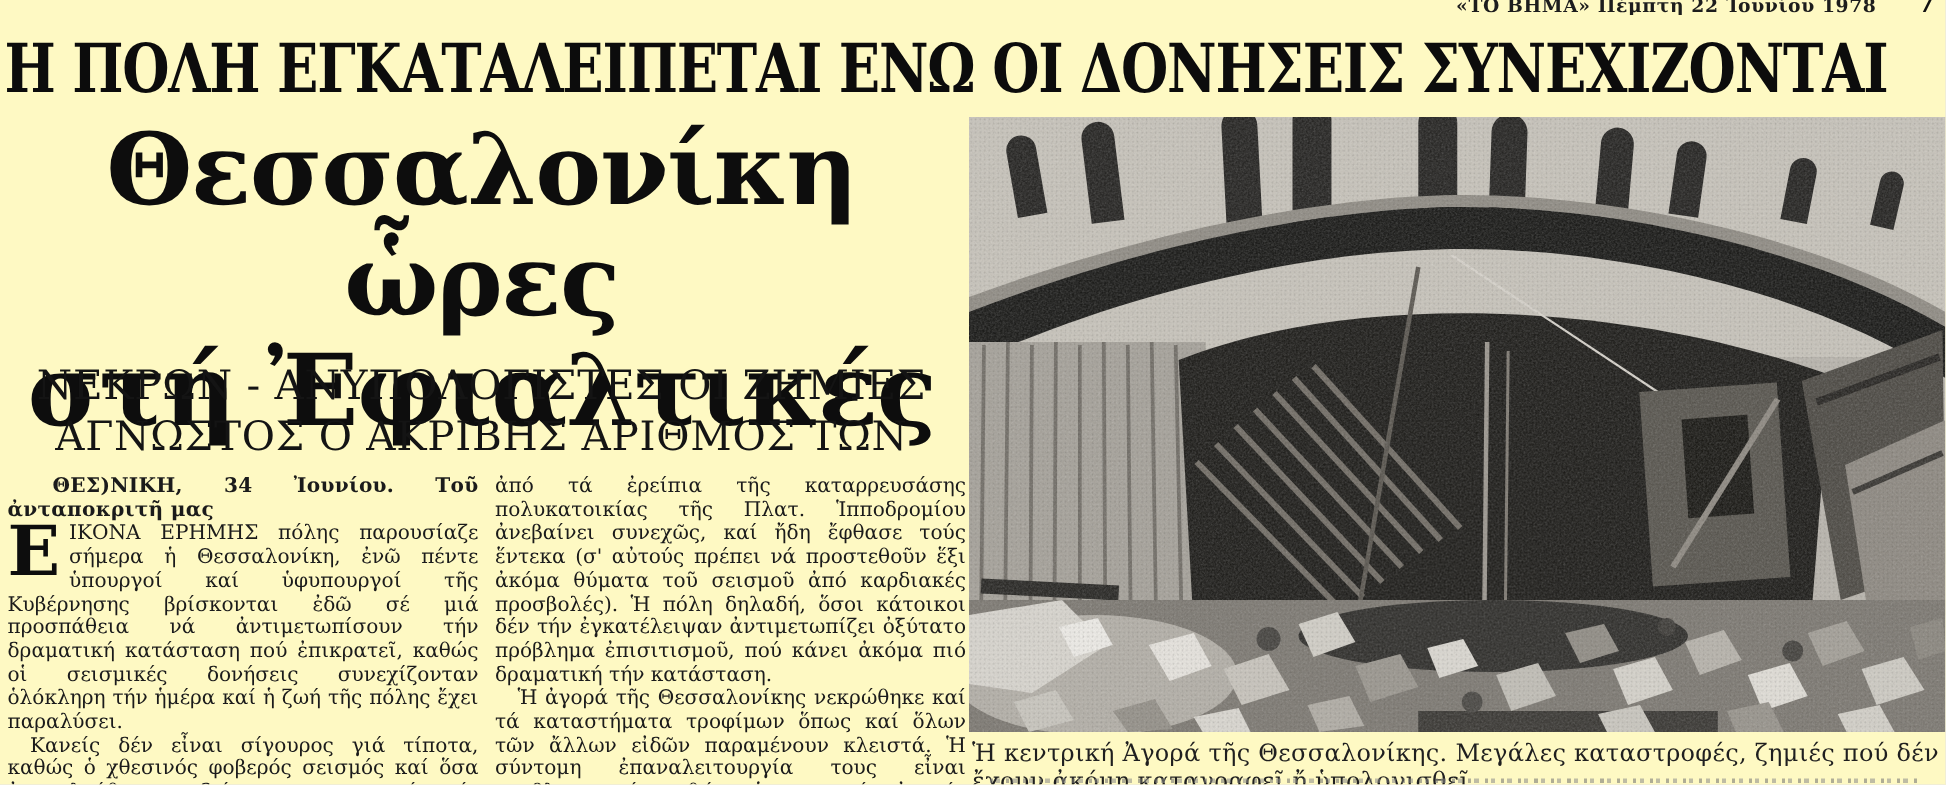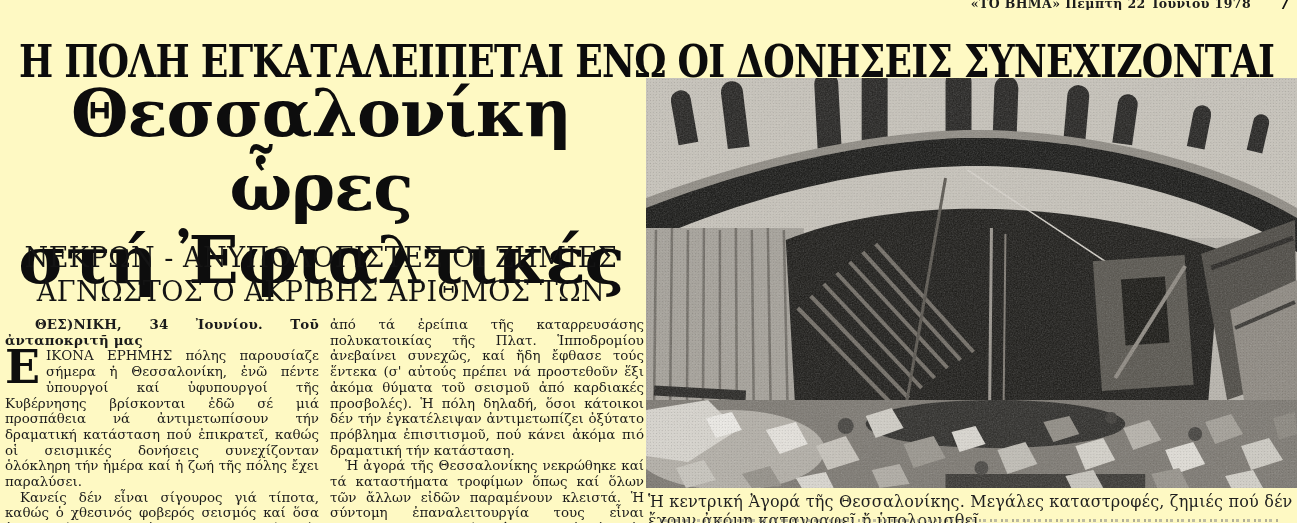--- a/index.html
+++ b/index.html
@@ -7,21 +7,21 @@
     position:relative; width:1297px; height:523px; overflow:hidden;
     background:#fef9c3; color:#161616;
     font-family:"DejaVu Serif", serif;
   }
   
   .masthead{position:absolute; top:0; right:46px; height:10px; overflow:hidden;}
   .masthead .line{display:block; margin-top:-4px; font-size:12.5px; font-weight:bold; letter-spacing:.4px; color:#1d1d1d; white-space:nowrap;}
   .pagenum{position:absolute; top:0; right:6px; height:10px; overflow:hidden;}
   .pagenum .num{display:block; margin-top:-9px; font-size:19px; font-weight:bold; color:#111;}
   
-  .banner{position:absolute; top:19px; left:3px; width:1255px; height:50px; margin:16px;}
+  .banner{position:absolute; top:19px; left:3px; width:1255px; height:50px; margin:0;}
   .banner .fit{display:inline-block; white-space:nowrap; font-weight:bold; font-size:45px; letter-spacing:-1px; color:#0c0c0c; transform-origin:left center;}
   
   .title{position:absolute; top:76px; left:0; width:642px; text-align:center; font-weight:bold; color:#0d0d0d;}
   .title .t1{font-size:66px; line-height:74px; letter-spacing:-1px;}
   .title .t2{font-size:66px; line-height:72px; letter-spacing:-1px;}
   .subhead{position:absolute; top:241px; left:0; width:642px; text-align:center; font-size:27px; line-height:34px; letter-spacing:.5px; color:#141414;}
   .bodytext{
     position:absolute; top:317px; left:5px; width:639px;
     display:flex; gap:11px;
     font-size:13.4px; line-height:15.7px; text-align:justify; color:#1b1b1b;

